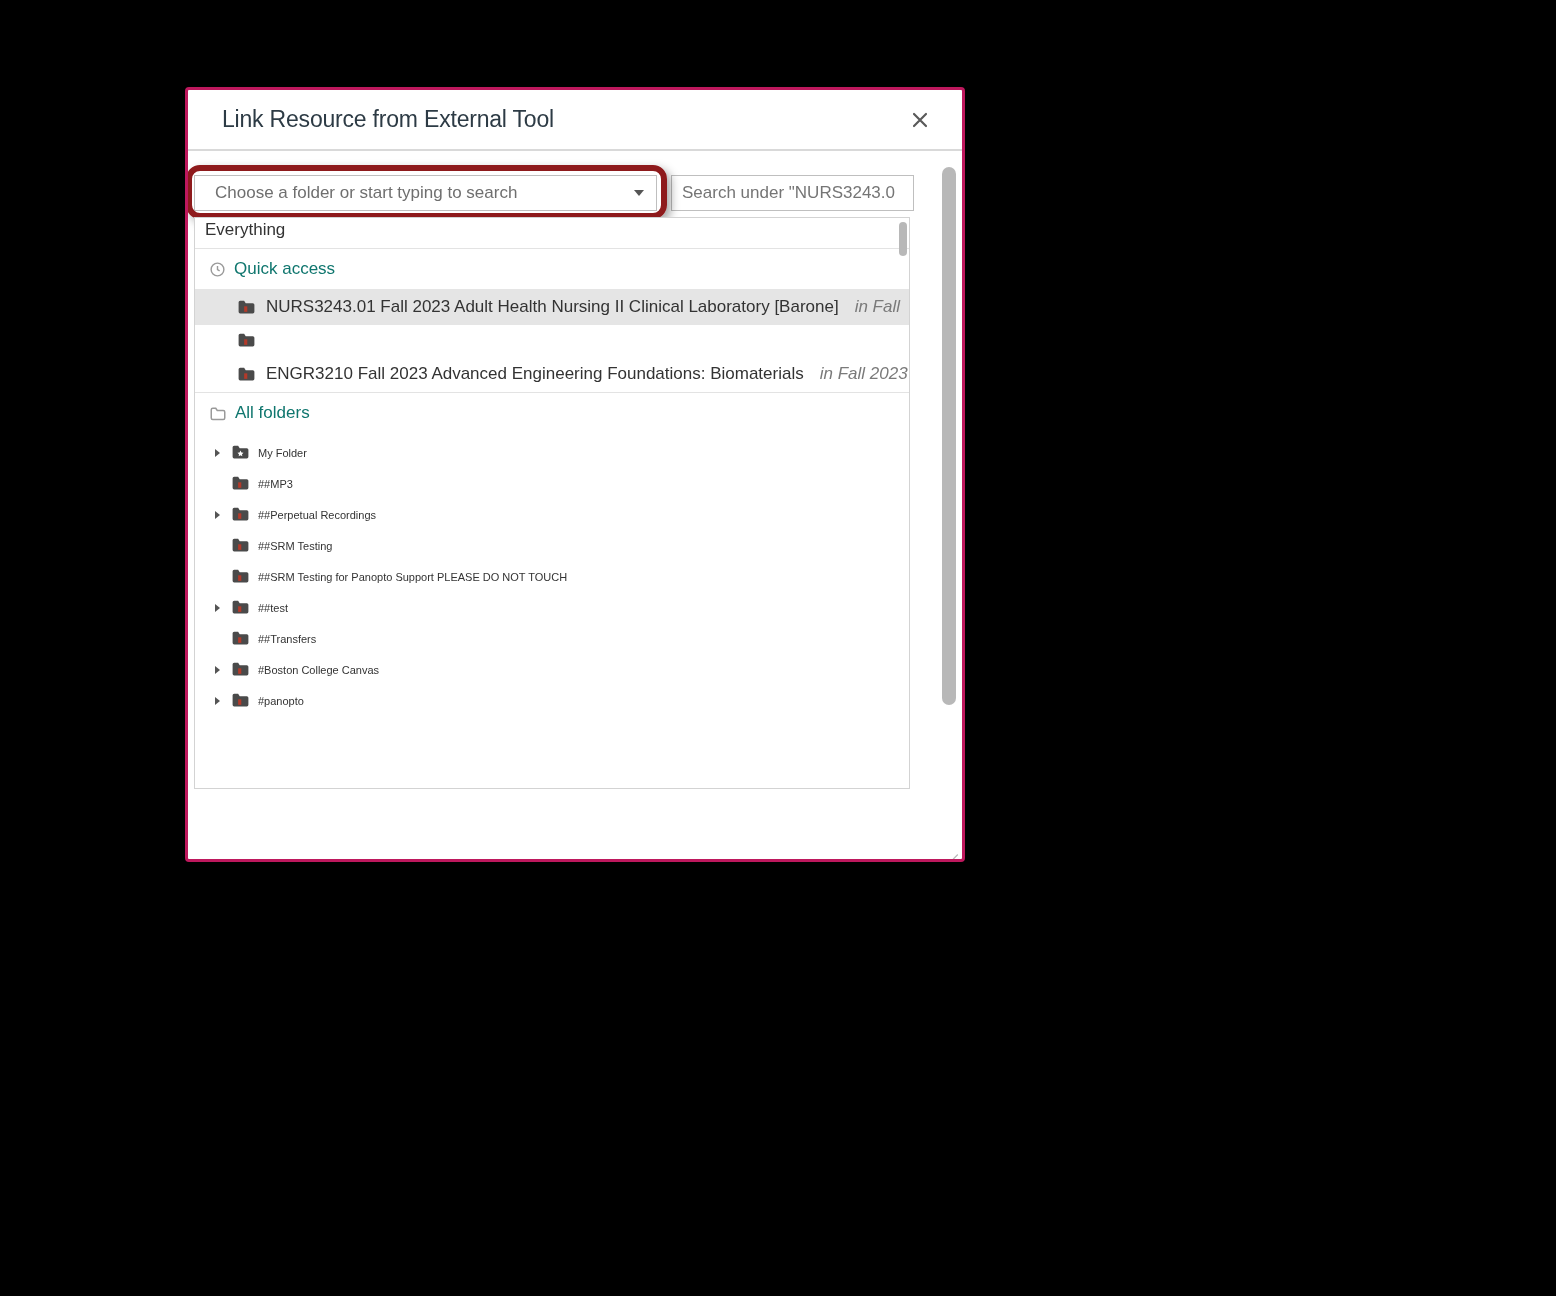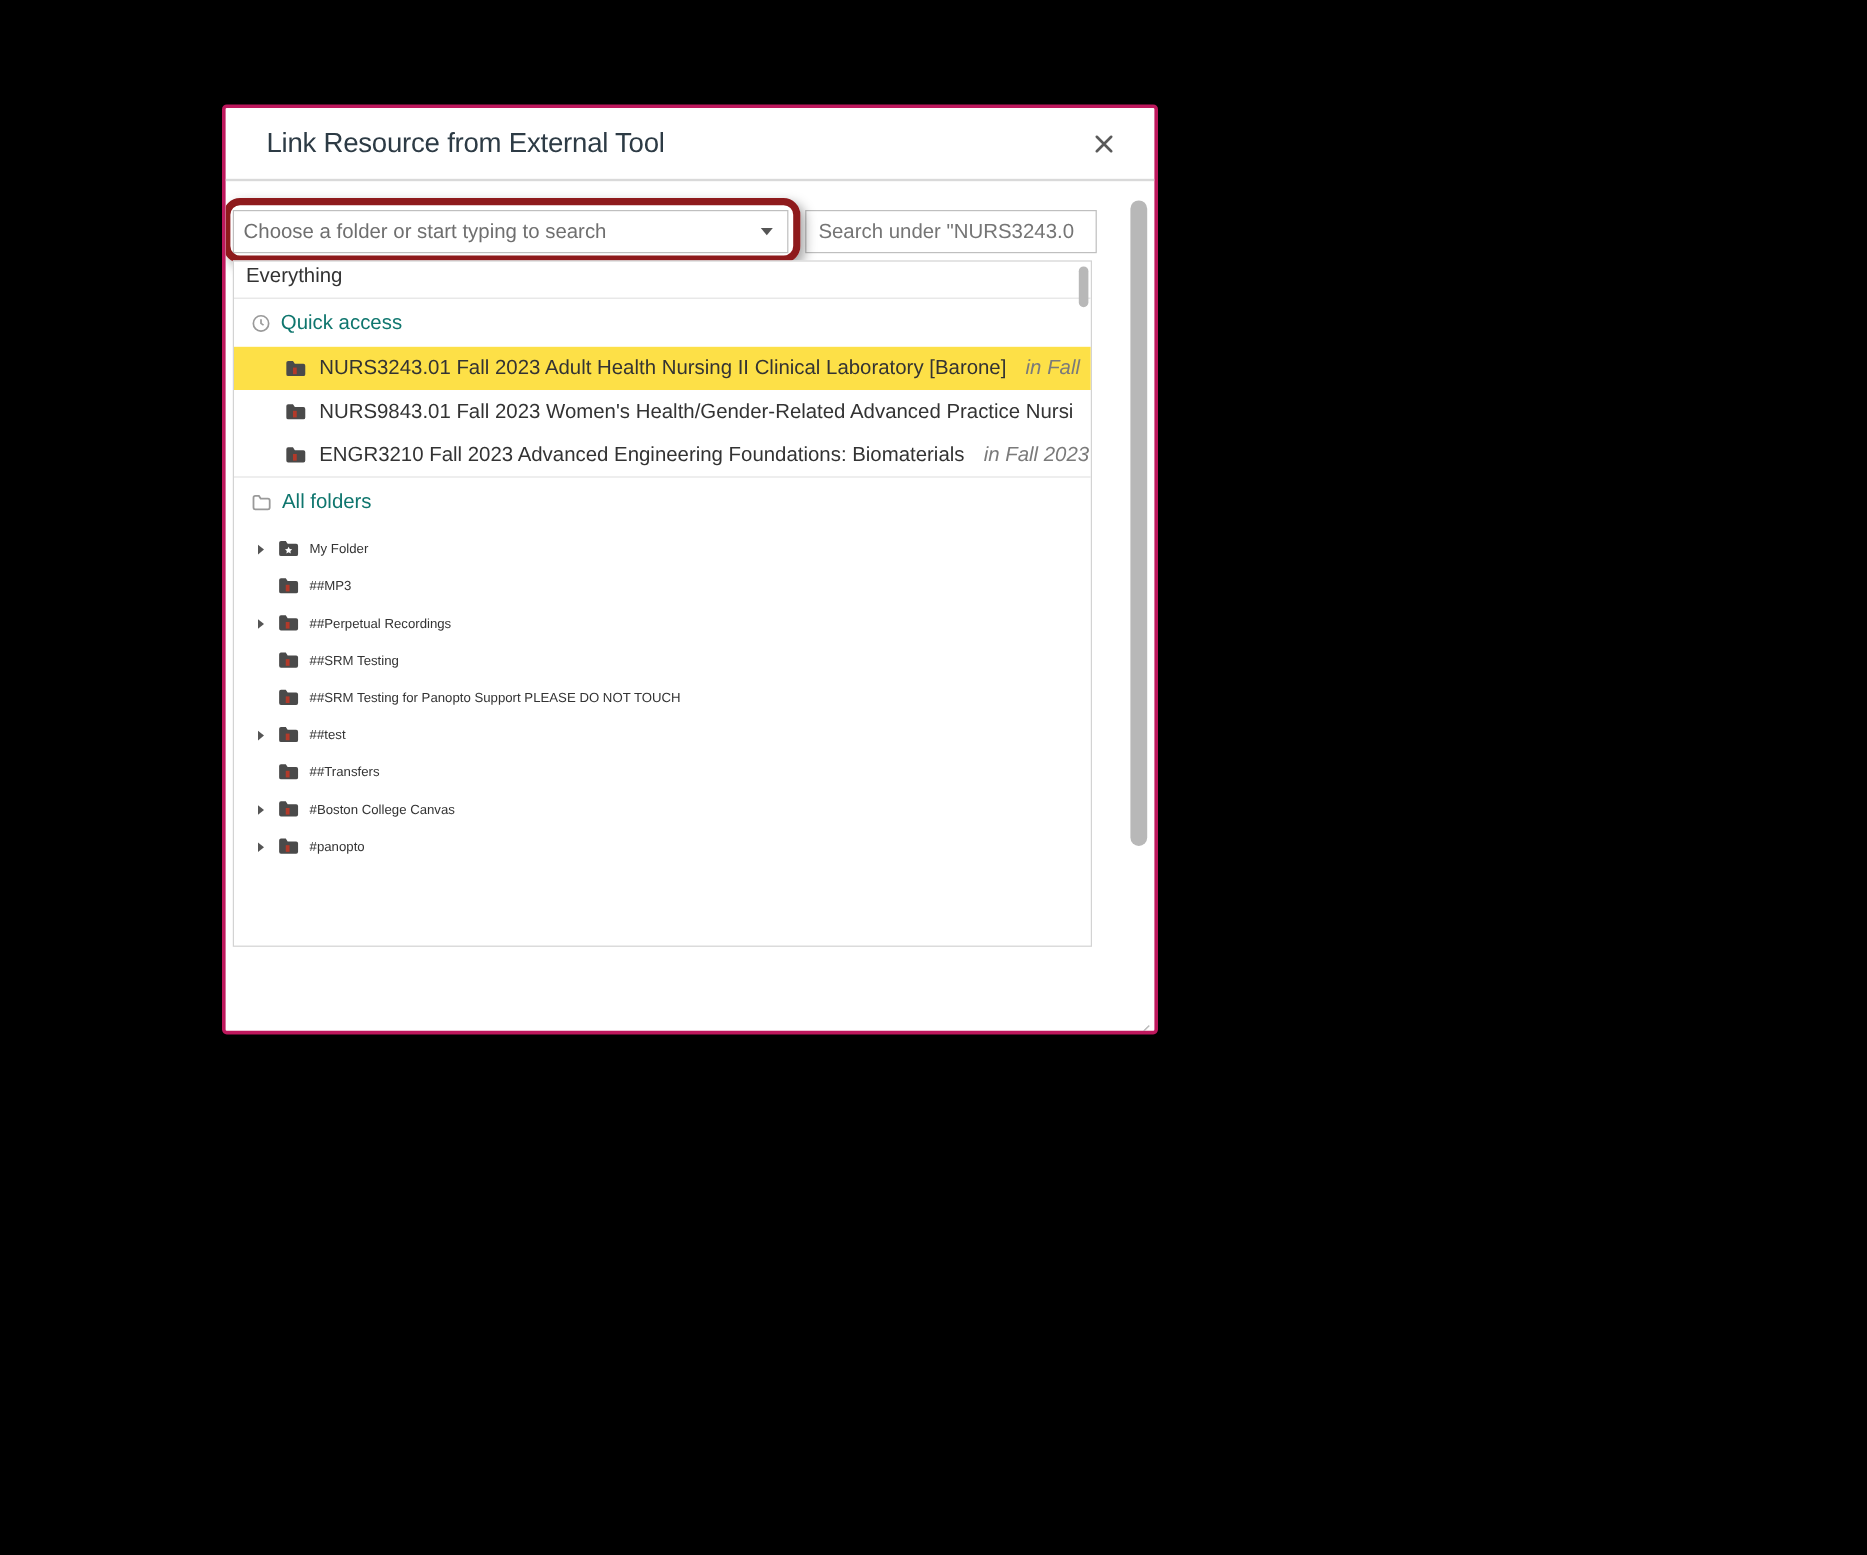--- a/index.html
+++ b/index.html
@@ -91,21 +91,21 @@
       pointer-events: none;
       box-shadow: 4px 4px 10px rgba(0,0,0,0.35);
     }
     .folder-select {
       width: 100%;
       height: 36px;
       border: 1px solid #bfbfbf;
       background: #fff;
       font-size: 17px;
       color: #6f6f6f;
-      padding: 0 34px 0 8px;
+      padding: 0 34px 0 20px;
       display: flex;
       align-items: center;
       position: relative;
     }
     .folder-select .caret {
       position: absolute;
       right: 12px;
       top: 50%;
       transform: translateY(-50%);
       width: 0;
@@ -166,21 +166,21 @@
     .qa-item {
       display: flex;
       align-items: center;
       gap: 10px;
       padding: 8px 0 8px 42px;
       font-size: 17px;
       color: #333;
       white-space: nowrap;
       overflow: hidden;
     }
-    .qa-item.selected { background: #fde047; }
+    .qa-item.selected { background: #e5e5e5; }
     .qa-suffix { font-style: italic; color: #7a7a7a; margin-left: 6px; }
     .folder-icon {
       width: 19px;
       height: 15px;
       flex-shrink: 0;
       display: inline-block;
     }
     .folder-icon svg { display: block; }
     .tree {
       padding-top: 4px;
@@ -287,21 +287,20 @@
               <span>NURS3243.01 Fall 2023 Adult Health Nursing II Clinical Laboratory [Barone]</span>
               <span class="qa-suffix">in Fall</span>
             </div>
             <div class="qa-item">
               <span class="folder-icon">
                 <svg width="19" height="15" viewBox="0 0 24 19">
                   <path d="M2 3a2 2 0 0 1 2-2h5l2 3h9a2 2 0 0 1 2 2v9a2 2 0 0 1-2 2H4a2 2 0 0 1-2-2V3z" fill="#4a4a4a"></path>
                   <rect x="9" y="8" width="4" height="7" fill="#b33a2a"></rect>
                 </svg>
               </span>
-              <span>NURS9843.01 Fall 2023 Women's Health/Gender-Related Advanced Practice Nursi</span>
             </div>
             <div class="qa-item">
               <span class="folder-icon">
                 <svg width="19" height="15" viewBox="0 0 24 19">
                   <path d="M2 3a2 2 0 0 1 2-2h5l2 3h9a2 2 0 0 1 2 2v9a2 2 0 0 1-2 2H4a2 2 0 0 1-2-2V3z" fill="#4a4a4a"></path>
                   <rect x="9" y="8" width="4" height="7" fill="#b33a2a"></rect>
                 </svg>
               </span>
               <span>ENGR3210 Fall 2023 Advanced Engineering Foundations: Biomaterials</span>
               <span class="qa-suffix">in Fall 2023</span>

